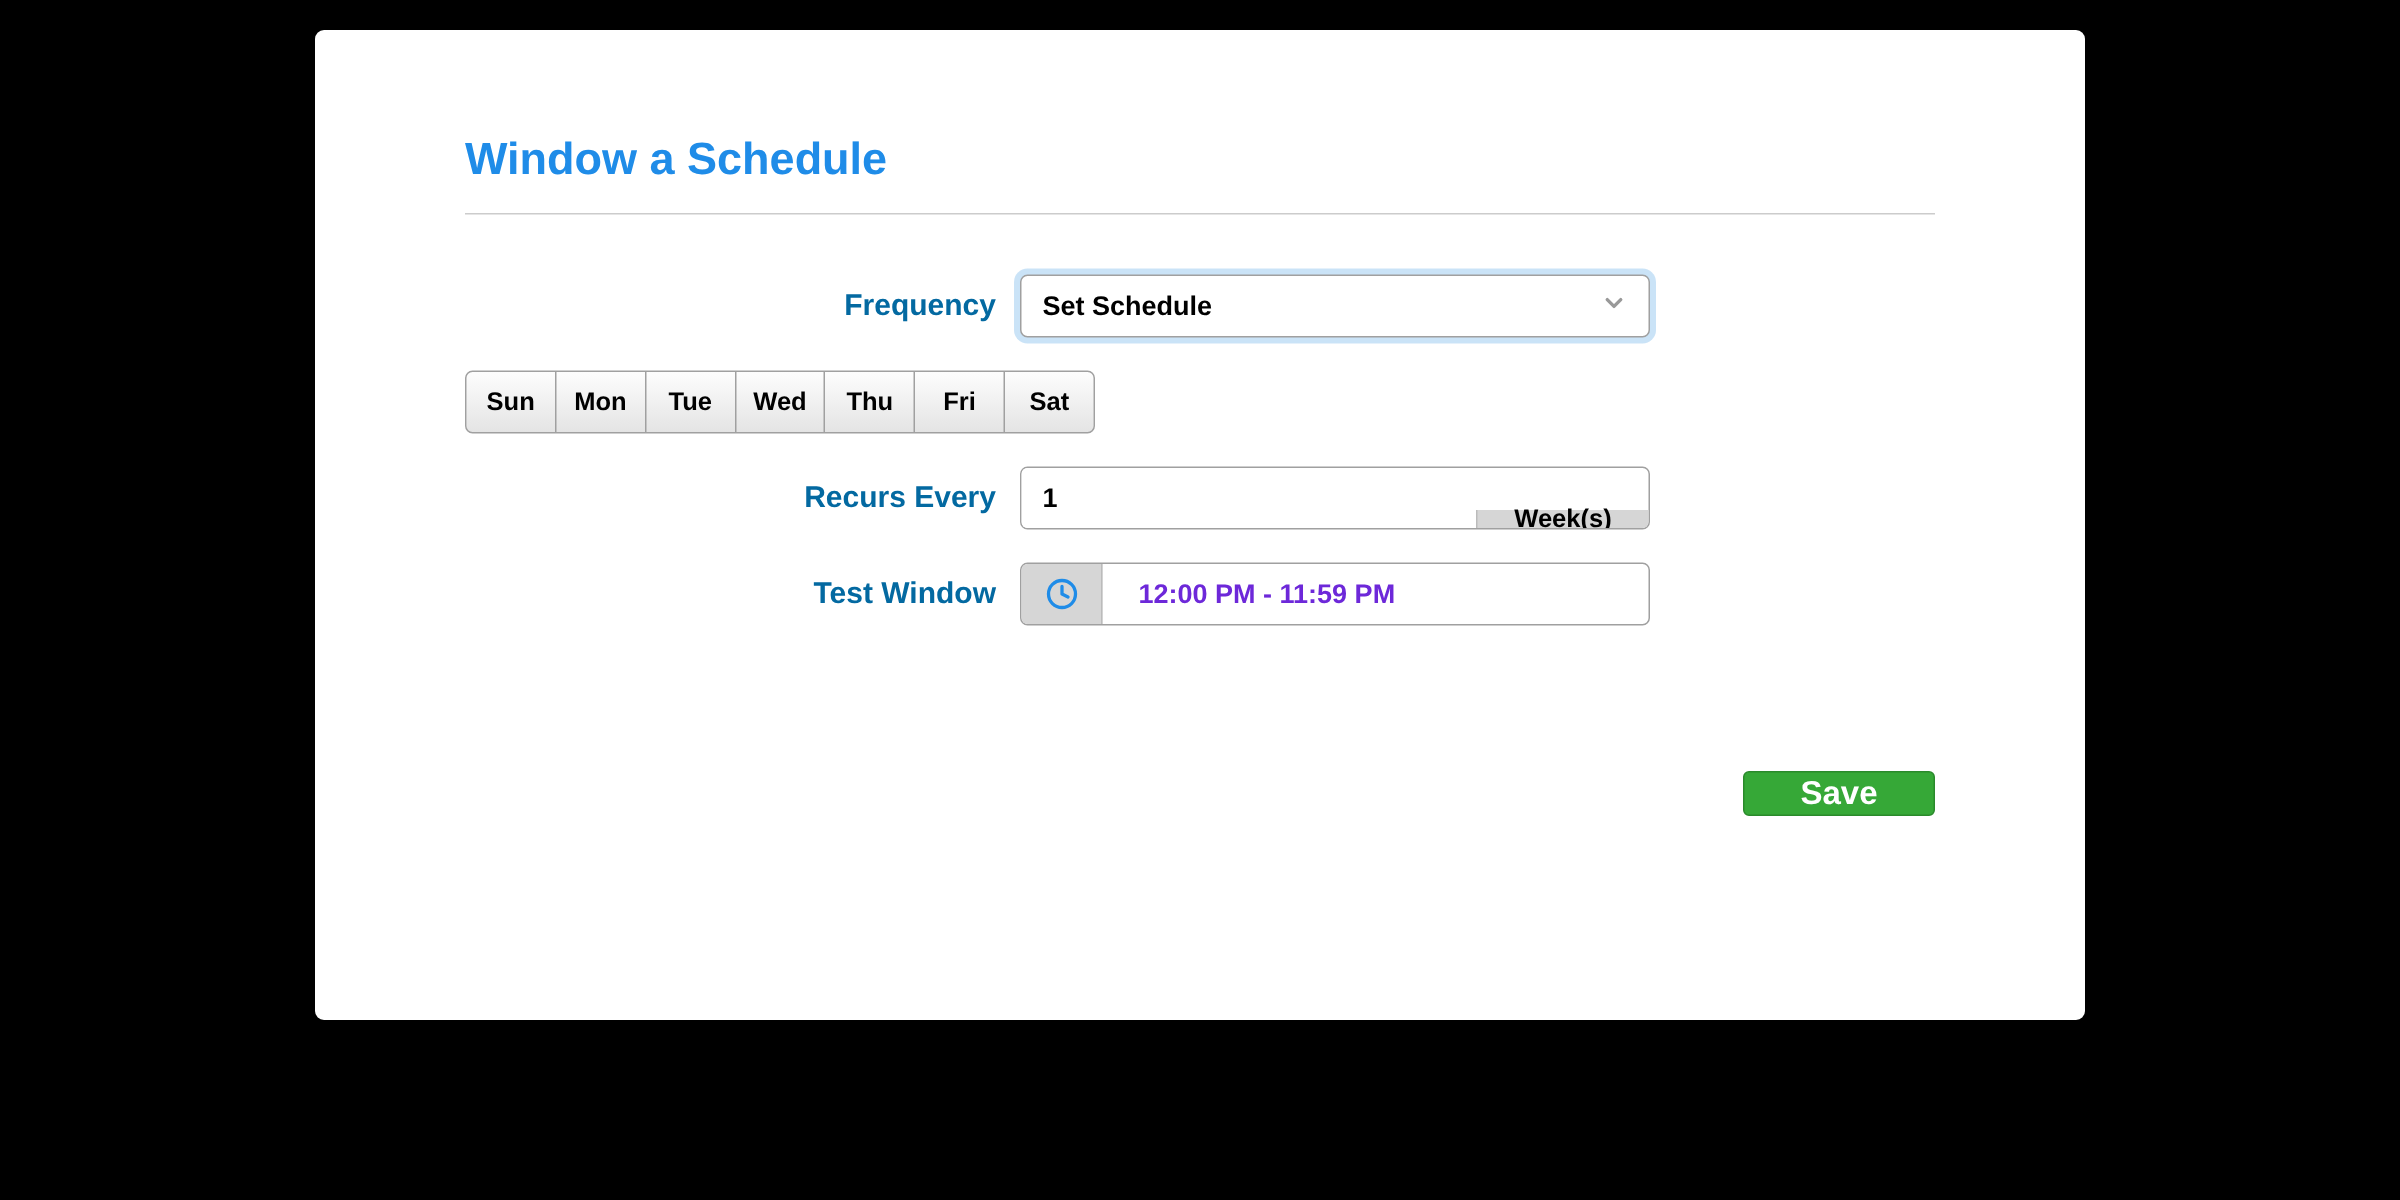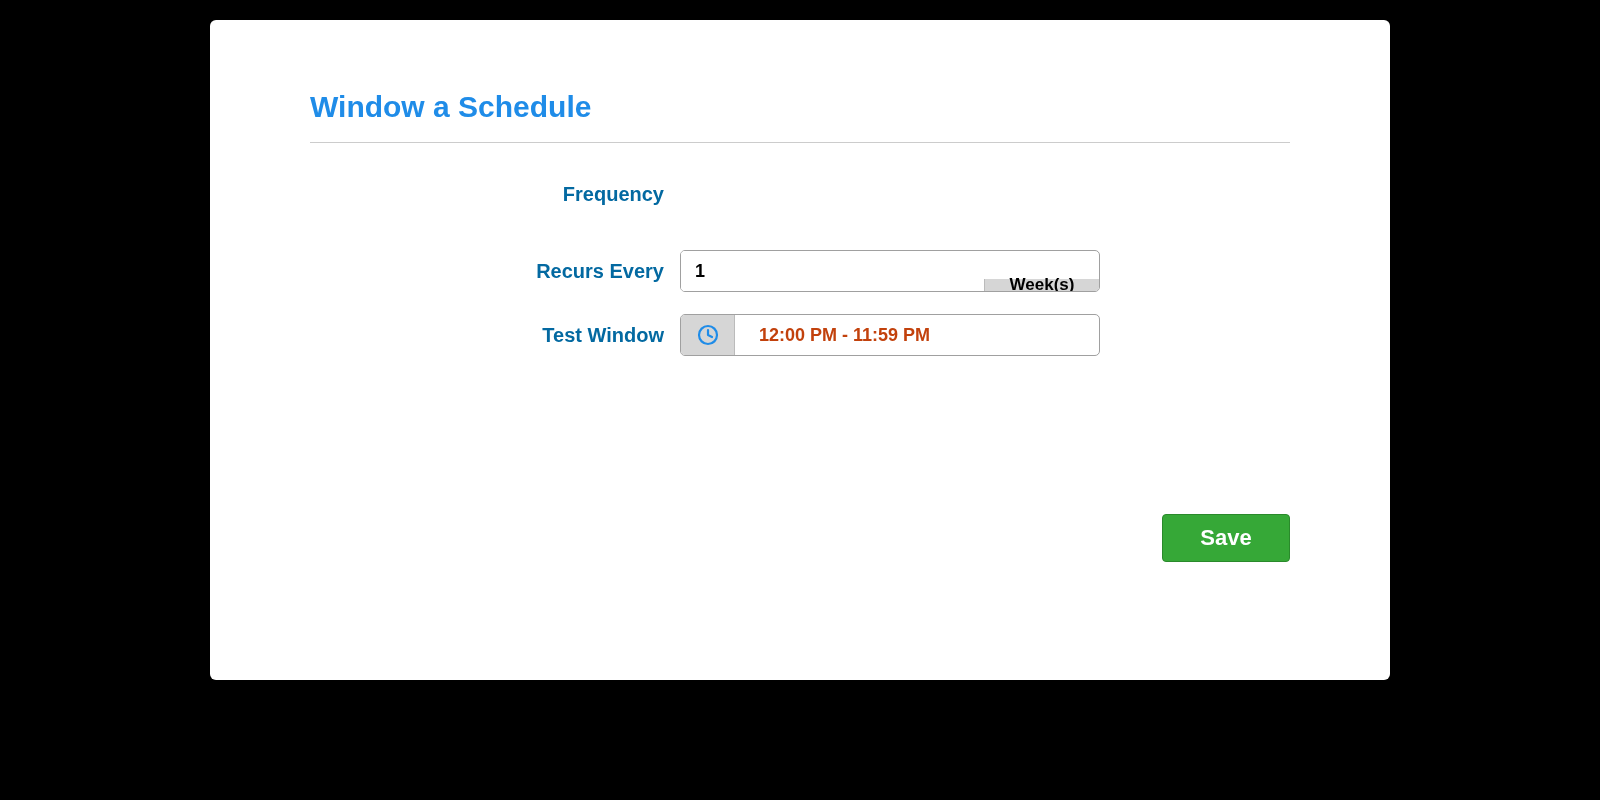--- a/index.html
+++ b/index.html
@@ -139,50 +139,71 @@
     background: #d6d6d6;
     display: flex;
     align-items: center;
     justify-content: center;
     border-right: 1px solid #bbb;
   }
   .tw-value {
     padding: 0 24px;
     font-size: 18px;
     font-weight: 700;
-    color: #c2410c;
+    color: #6d28d9;
   }
   
   .save-btn {
     position: absolute;
     right: 100px;
     top: 494px;
     width: 128px;
-    height: 48px;
+    height: 30px;
     background: #36a837;
     color: #fff;
     border: 1px solid #2a8a2b;
     border-radius: 4px;
     font-size: 22px;
     font-weight: 700;
     cursor: pointer;
   }
 </style>
 </head>
 <body>
 
 <div class="card">
   <h1 class="title">Window a Schedule</h1>
   <hr class="divider">
 
   <div class="form-row">
     <div class="form-label">Frequency</div>
-  </div>
-
-  <div class="form-row">
+    <div class="control-area">
+      <div class="select-wrap">
+        <span class="select-value">Set Schedule</span>
+        <span class="chevron">
+          <svg width="18" height="18" viewBox="0 0 24 24" fill="none" stroke="#999" stroke-width="3" stroke-linecap="round" stroke-linejoin="round">
+              <polyline points="6 9 12 15 18 9"></polyline>
+            </svg>
+        </span>
+      </div>
+    </div>
+  </div>
+
+  <div class="form-row">
+    <div class="control-area">
+      <div class="day-group">
+        <button class="day-btn">Sun</button>
+        <button class="day-btn">Mon</button>
+        <button class="day-btn">Tue</button>
+        <button class="day-btn">Wed</button>
+        <button class="day-btn">Thu</button>
+        <button class="day-btn">Fri</button>
+        <button class="day-btn">Sat</button>
+      </div>
+    </div>
   </div>
 
   <div class="form-row">
     <div class="form-label">Recurs Every</div>
     <div class="control-area">
       <div class="recurs-wrap">
         <input class="recurs-input" type="text" value="1" style="">
         <div class="recurs-unit">Week(s)</div>
       </div>
     </div>

